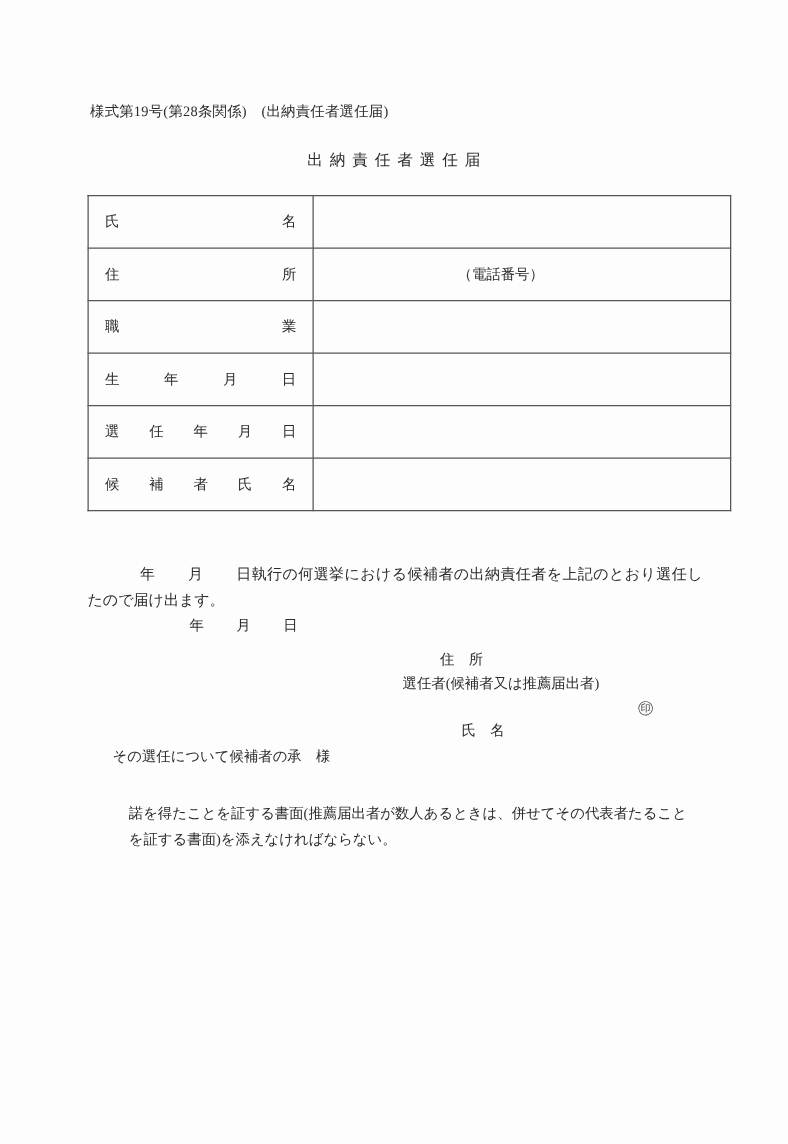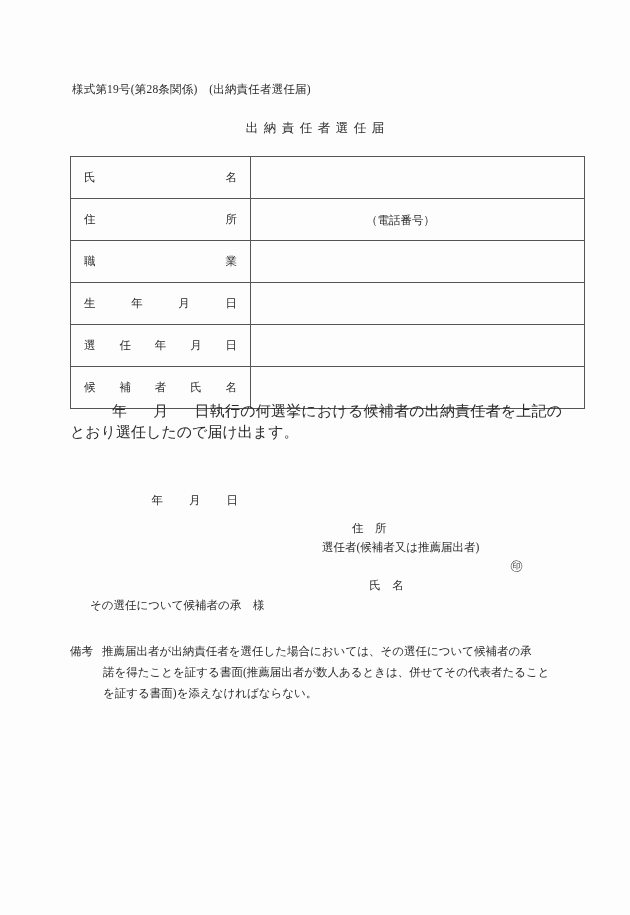--- a/index.html
+++ b/index.html
@@ -87,23 +87,23 @@
     transform: translateY(-50%);
     text-align: center;
     font-size: 11.5px;
     padding-right: 34px;
   }
 
   
   .statement {
     position: absolute;
     left: 70px;
-    top: 401px;
+    top: 449px;
     width: 492px;
-    font-size: 15px;
+    font-size: 12px;
     line-height: 21px;
     text-align: justify;
   }
   .statement .lead-date {
     display: inline-block;
     padding-left: 42px;
   }
   .statement .sp {
     display: inline-block;
     width: 26px;
@@ -274,18 +274,17 @@
     <div class="sig-row">選任者(候補者又は推薦届出者)</div>
     <div class="sig-row sig-indent">
       <span>氏　名</span>
       <span class="seal-mark">㊞</span>
     </div>
   </div>
 
   <div class="addressee">その選任について候補者の承　様</div>
 
   <div class="remarks">
-    <span class="r-line"><span>備考</span><span class="r-gap"></span><span>推薦届出者が出納責任者を選任した場合においては、その選任について候補者の承</span></span>
     <span class="r-line r-indent">諾を得たことを証する書面(推薦届出者が数人あるときは、併せてその代表者たること</span>
     <span class="r-line r-indent">を証する書面)を添えなければならない。</span>
   </div>
 
 </div>
 
 </body></html>

